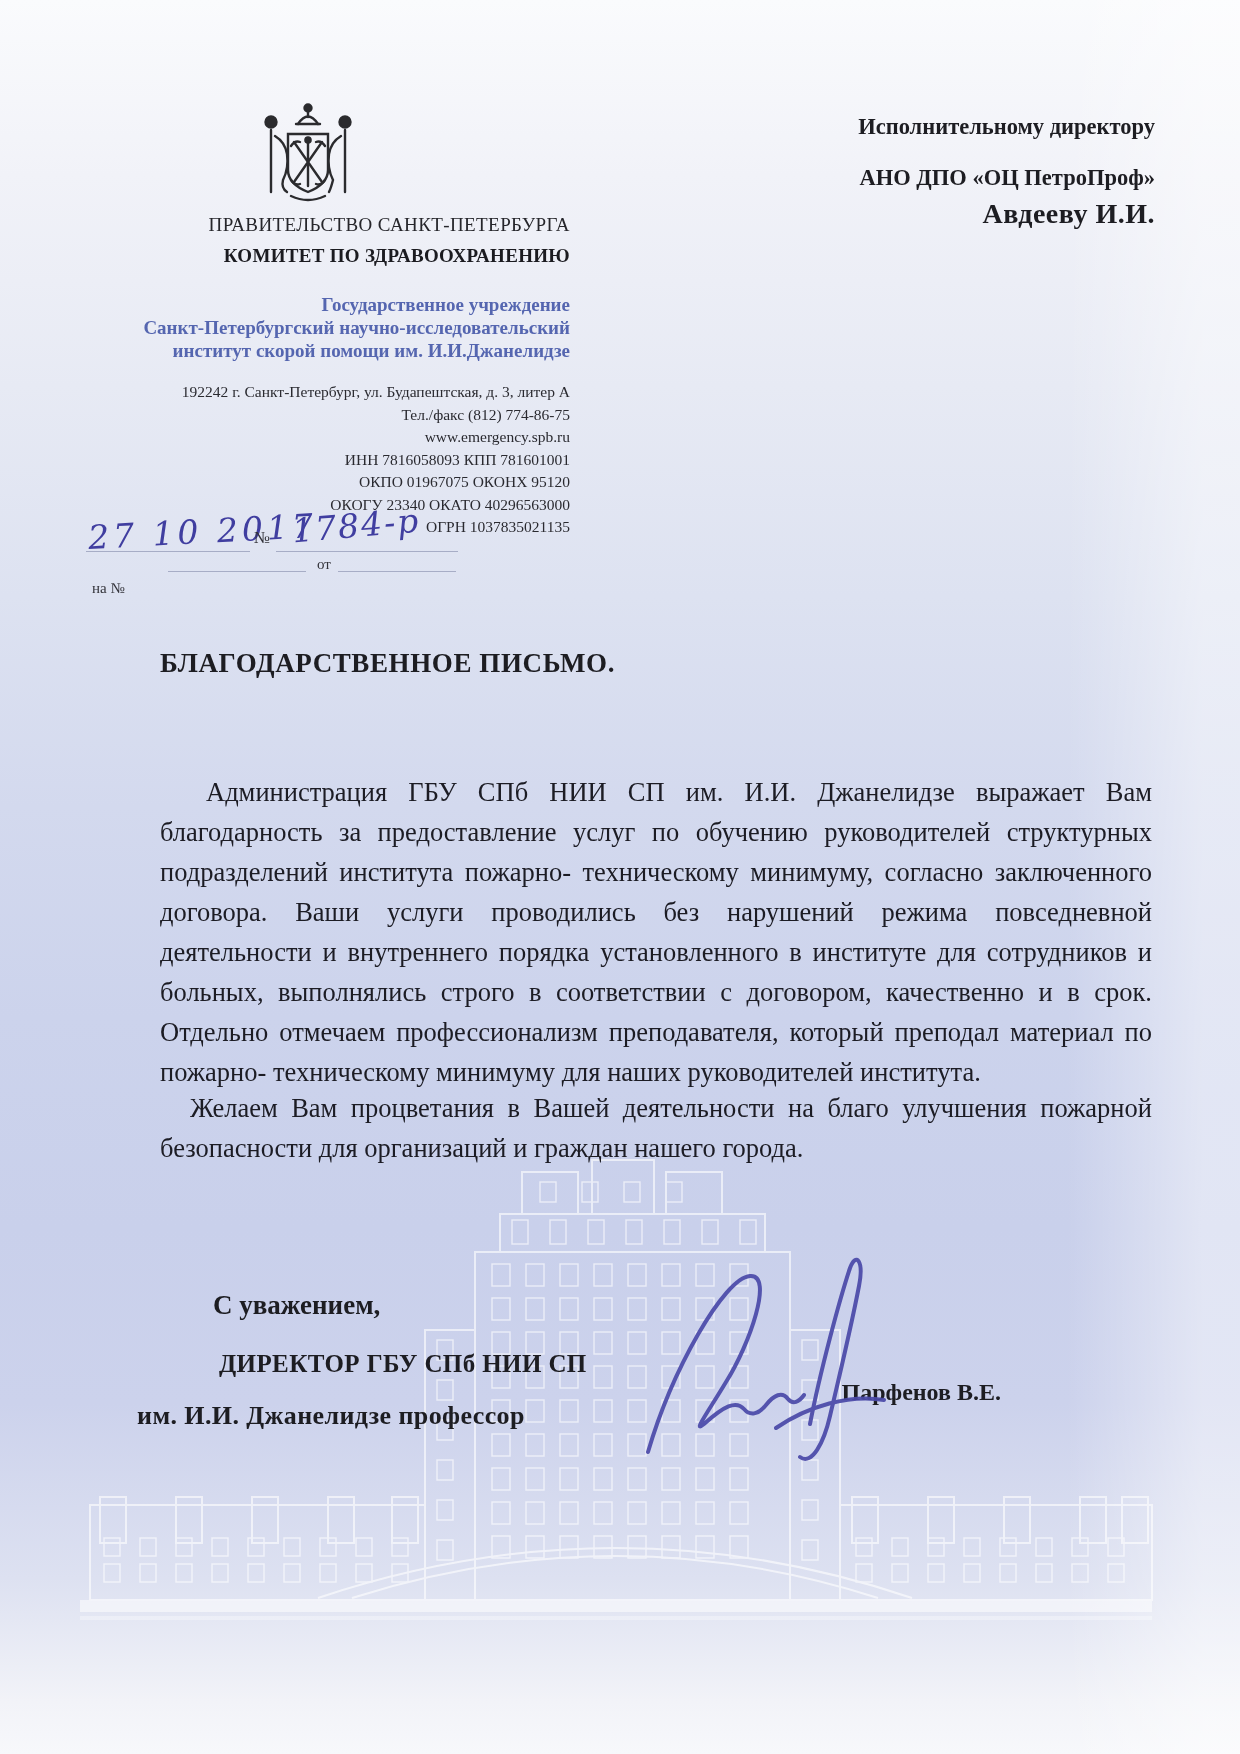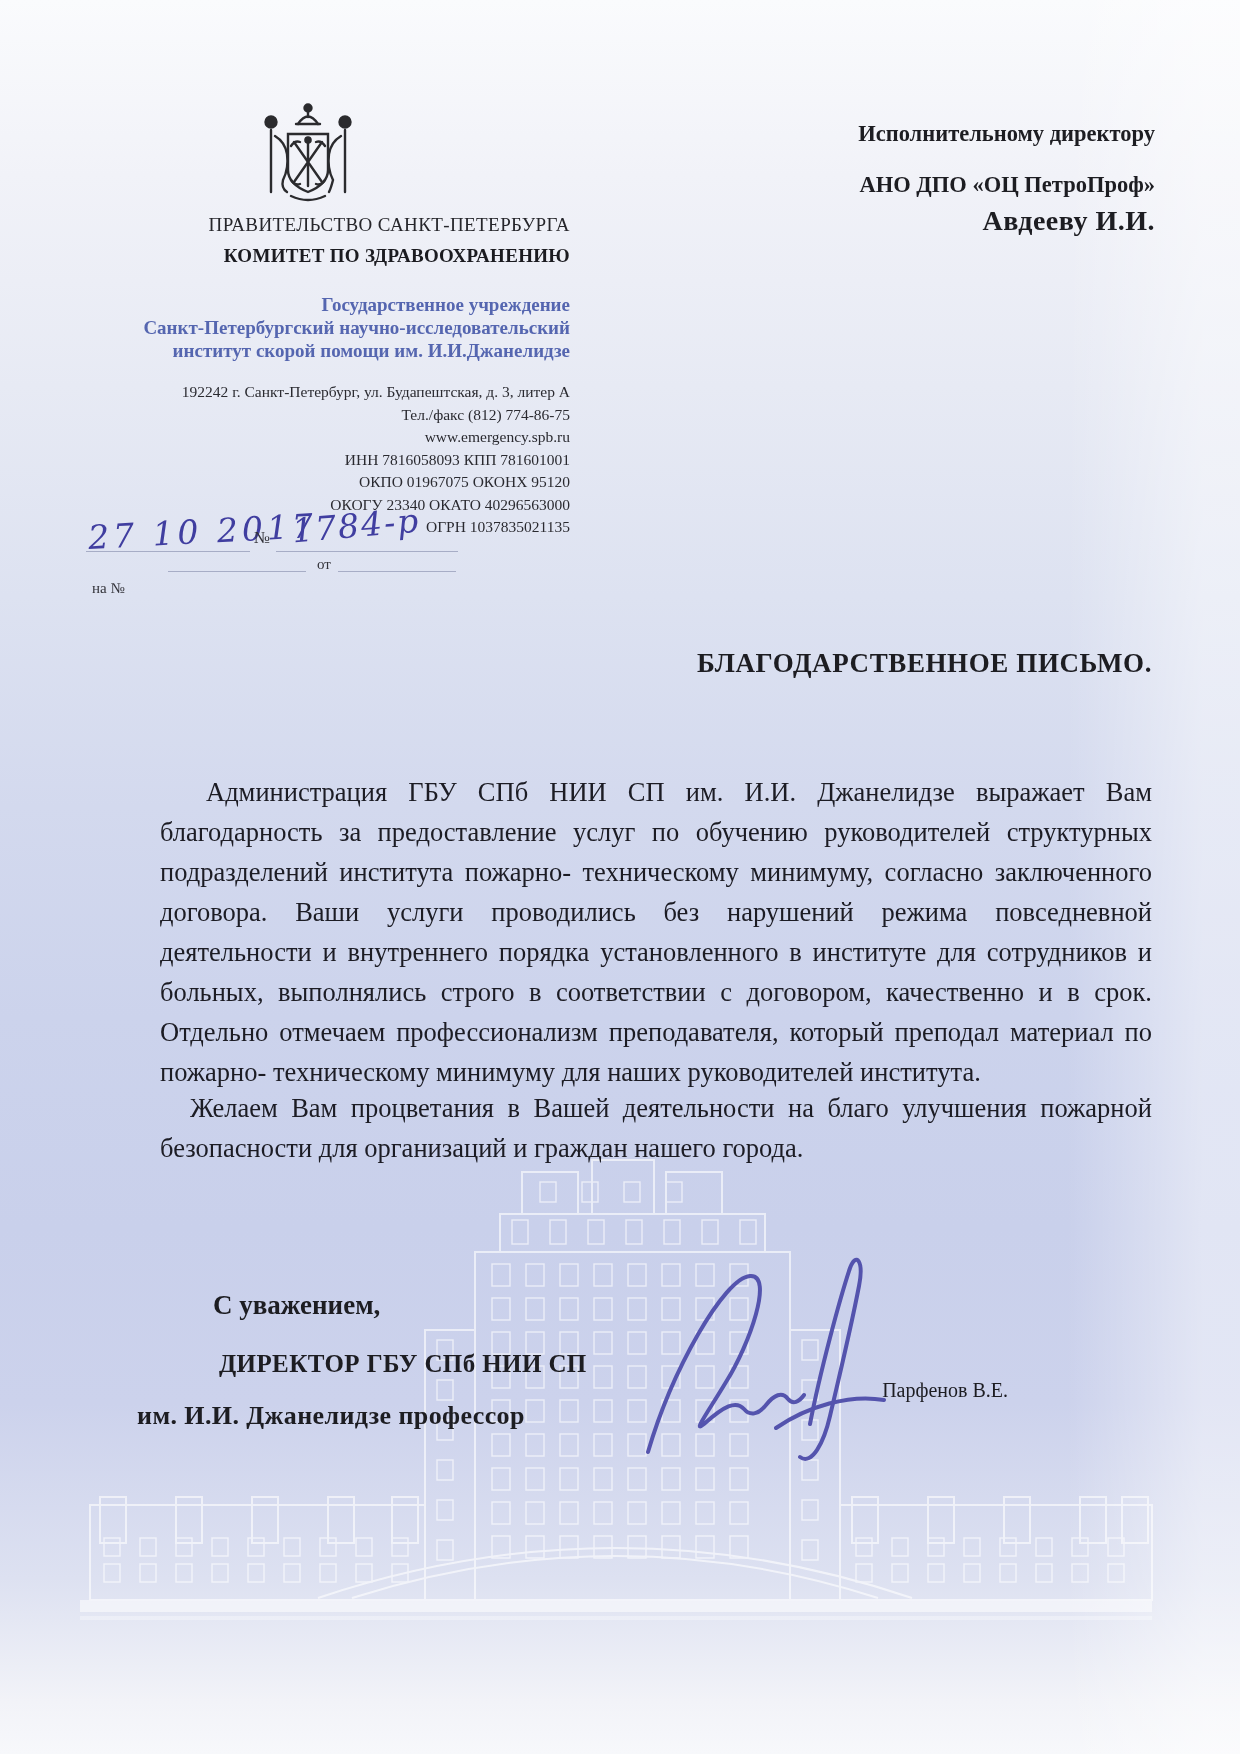--- a/index.html
+++ b/index.html
@@ -32,34 +32,34 @@
   .no-sign{left:254px;top:528px;font-size:17px;color:#33333a;}
   .rule{border-bottom:1.2px solid #a7adc6;height:0;}
   .r1{left:86px;top:551px;width:164px;}
   .r2{left:276px;top:551px;width:182px;}
   .r3{left:168px;top:571px;width:138px;}
   .r4{left:338px;top:571px;width:118px;}
   .small-label{font-size:15px;color:#33333a;}
   .on-no{left:92px;top:556px;margin-top:24px;}
   .ot{left:317px;top:556px;}
   
-  .recipient{right:85px;top:121px;text-align:right;font-weight:bold;}
+  .recipient{right:85px;top:114px;text-align:right;font-weight:bold;}
   .recipient .l1{font-size:22.5px;}
   .recipient .l2{font-size:22.5px;margin-top:25px;}
   .recipient .l3{font-size:28px;margin-top:7px;letter-spacing:.5px;}
   
-  .title{left:160px;top:648px;width:992px;text-align:right;font-weight:bold;font-size:27px;letter-spacing:.6px;}
+  .title{left:160px;top:648px;width:992px;text-align:left;font-weight:bold;font-size:27px;letter-spacing:.6px;}
   .para{left:160px;width:992px;font-size:26.5px;line-height:40px;text-align:justify;text-align-last:left;color:#1c1c24;}
   .p1{top:772px;text-indent:46px;}
   .p2{top:1088px;text-indent:30px;}
   
   .sal{left:213px;top:1290px;font-weight:bold;font-size:27px;}
   .pos1{left:219px;top:1350px;font-weight:bold;font-size:25px;letter-spacing:.4px;}
   .pos2{left:137px;top:1389px;font-weight:bold;font-size:26px;letter-spacing:.4px;margin-top:12px;}
-  .sig-name{right:232px;top:1379px;font-weight:normal;font-size:20px;}
+  .sig-name{right:239px;top:1379px;font-weight:bold;font-size:24px;}
   .wm,.sig-svg{pointer-events:none;}
 </style>
 </head>
 <body>
 
 <div class="page">
 
   <svg id="wm" class="abs wm" width="1240" height="1754" viewBox="0 0 1240 1754" style="left:0;top:0;opacity:.62;">
     <g stroke="#ffffff" stroke-width="2" fill="none">
 

